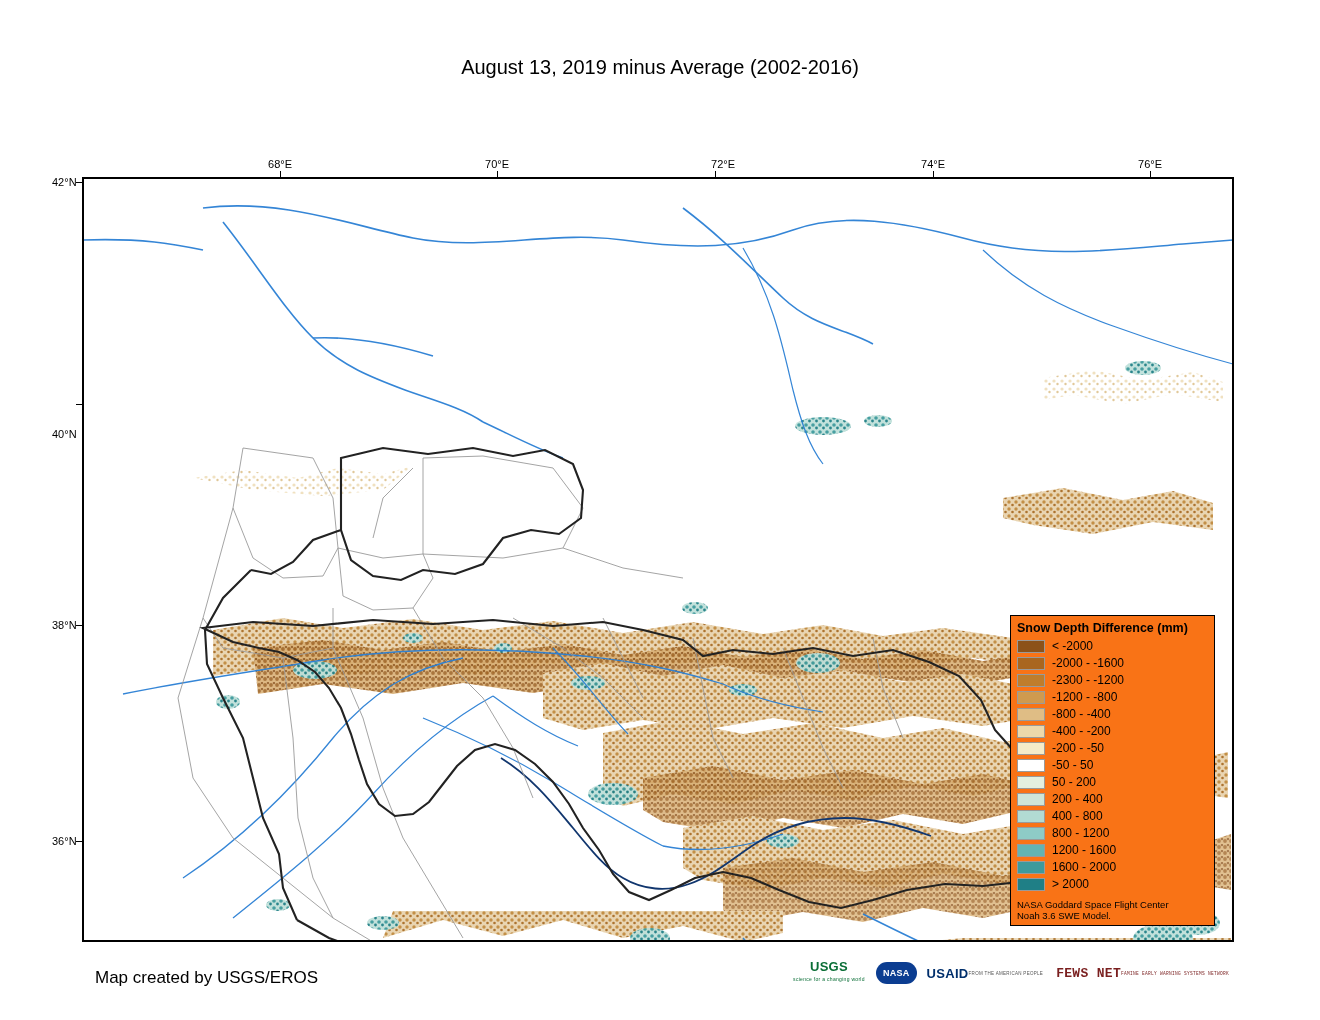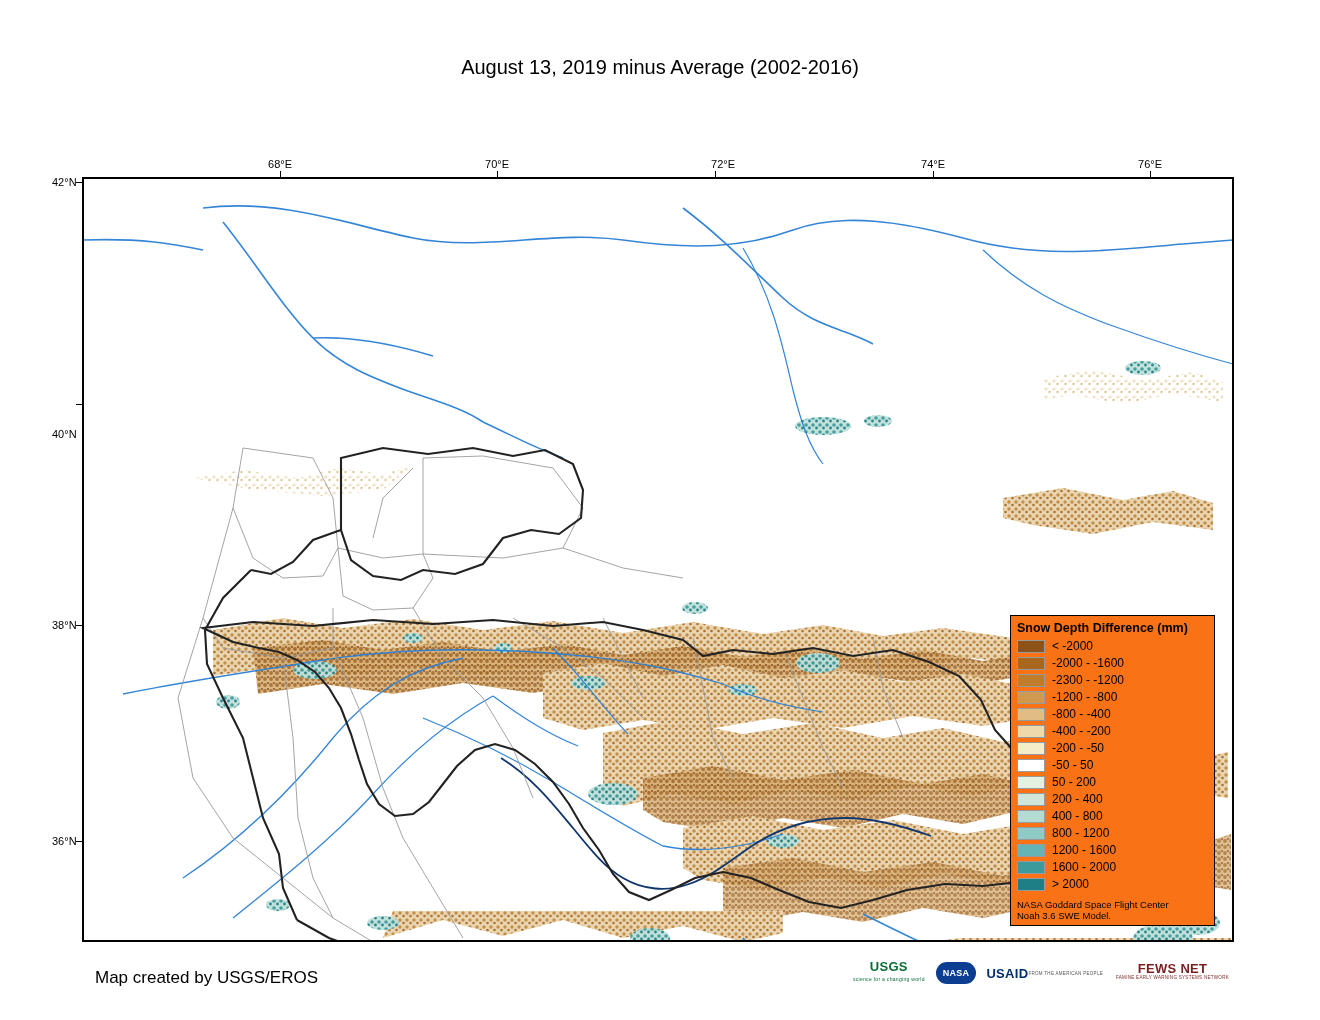--- a/index.html
+++ b/index.html
@@ -153,22 +153,23 @@
   #logo-usaid {
     color: #002f6c;
     padding: 0 3px;
     flex-direction: row;
     line-height: 9px;
   }
   #logo-usaid .usaid-sub { font-size: 4.5px; font-weight: normal; color: #555; }
   #logo-fewsnet {
     color: #7a1f1f;
     padding: 0 3px;
-    flex-direction: column;
+    flex-direction: row;
     line-height: 9px;
+    font-family: Liberation Mono, monospace;
   }
   #logo-fewsnet .fews-sub { font-size: 4.5px; font-weight: normal; color: #7a1f1f; }
 </style>
 </head>
 <body>
 
 <div id="title-block">
   <div id="sub-title">August 13, 2019 minus Average (2002-2016)</div>
 </div>
 

